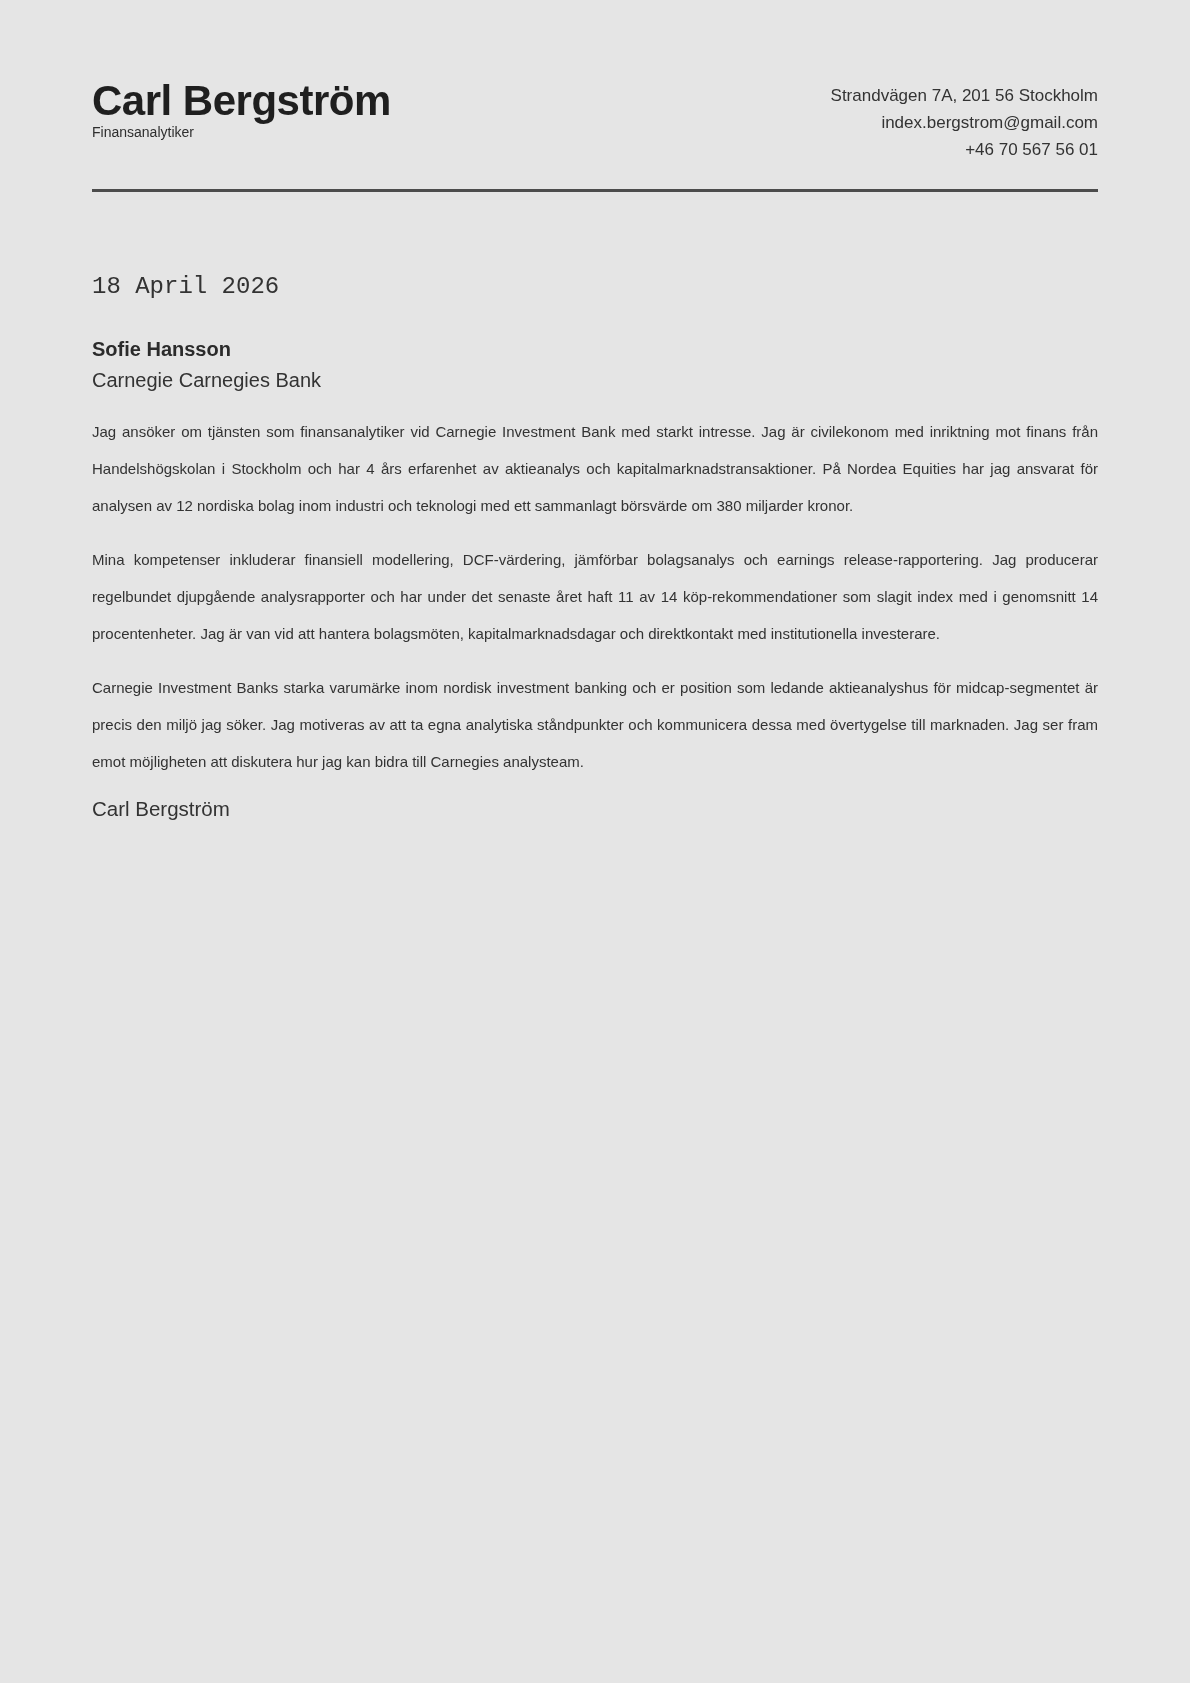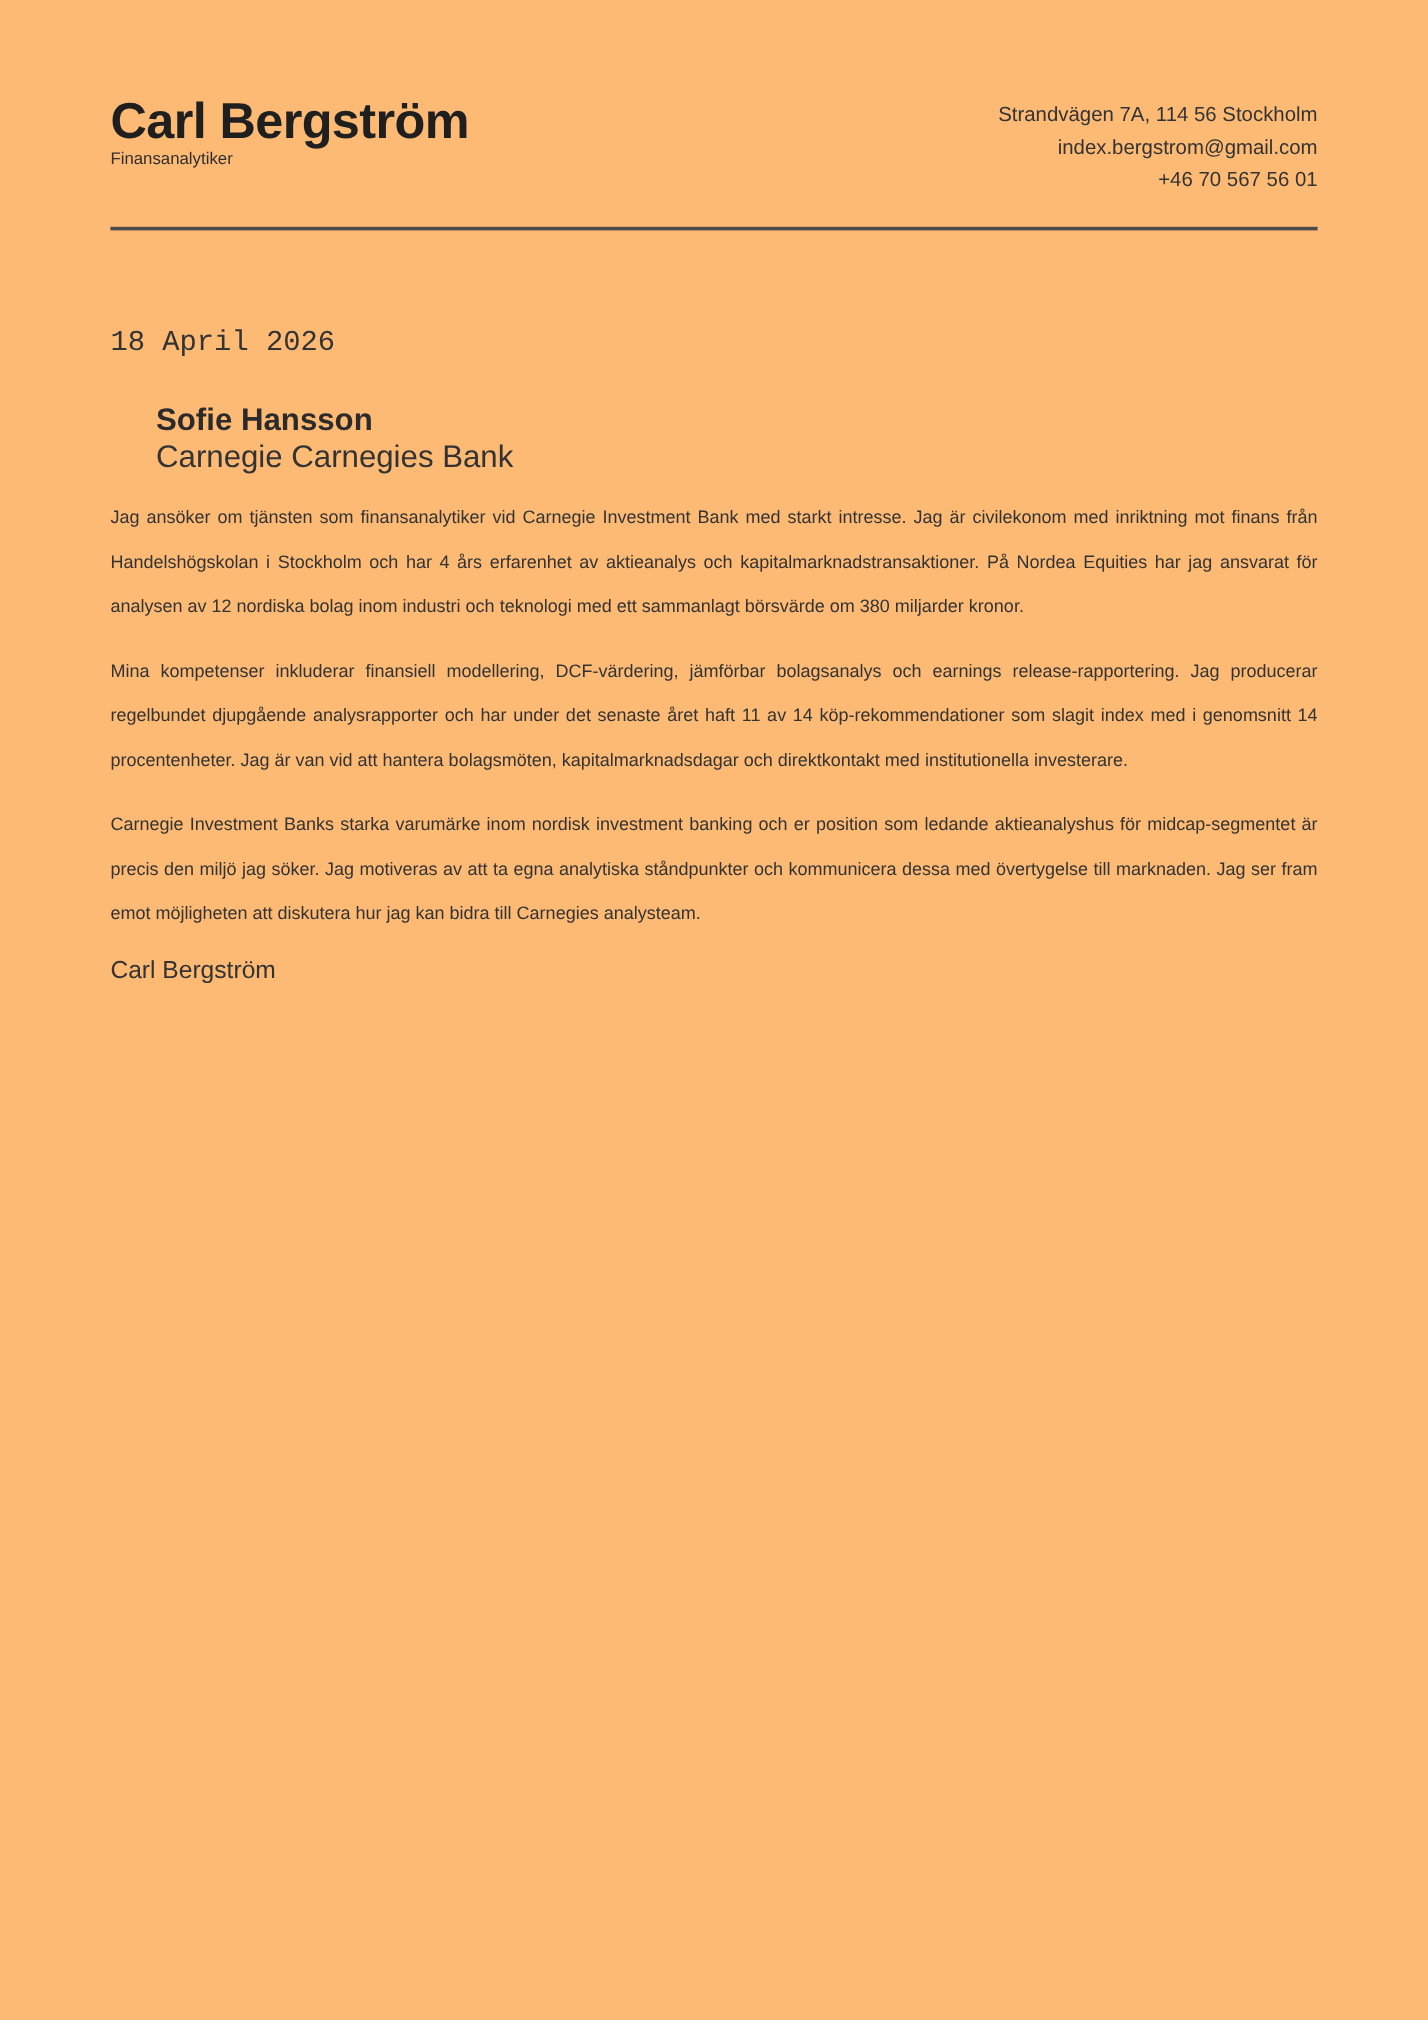--- a/index.html
+++ b/index.html
@@ -7,21 +7,21 @@
   html, body {
     background: #ffffff;
     font-family: "Liberation Sans", "DejaVu Sans", sans-serif;
   }
 
   .page {
     position: relative;
     width: 1190px;
     height: 1683px;
     margin: 0 auto;
-    background: #fdba74;
+    background: #e5e5e5;
     padding: 78px 92px 60px 92px;
     overflow: hidden;
   }
 
   
   .header {
     display: flex;
     justify-content: space-between;
     align-items: flex-start;
   }
@@ -60,23 +60,22 @@
   }
 
   .date {
     margin-top: 81px;
     font-size: 24px;
     font-family: Liberation Mono, monospace;
   }
 
   .recipient {
     margin-top: 34px;
-    font-size: 26px;
+    font-size: 20px;
     line-height: 31px;
-    margin-left: 38px;
   }
 
   .recipient .recipient-name {
     font-weight: 700;
     color: #2b2b2b;
   }
 
   .greeting {
     margin-top: 46px;
     font-size: 20.5px;
@@ -106,21 +105,21 @@
 <body>
 
 <div class="page">
 
   <div class="header">
     <div class="identity">
       <div class="name">Carl Bergström</div>
       <div class="job-title">Finansanalytiker</div>
     </div>
     <div class="contact">
-      <div>Strandvägen 7A, 114 56 Stockholm</div>
+      <div>Strandvägen 7A, 201 56 Stockholm</div>
       <div>index.bergstrom@gmail.com</div>
       <div>+46 70 567 56 01</div>
     </div>
   </div>
 
   <hr class="divider">
 
   <div class="letter">
 
     <div class="date">18 April 2026</div>

